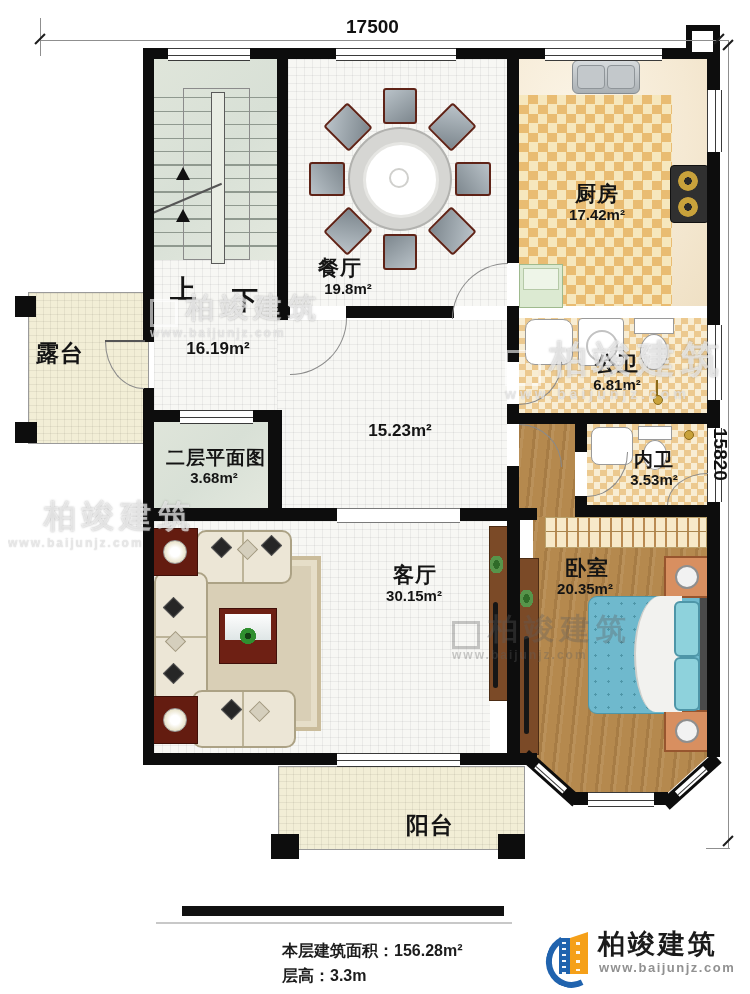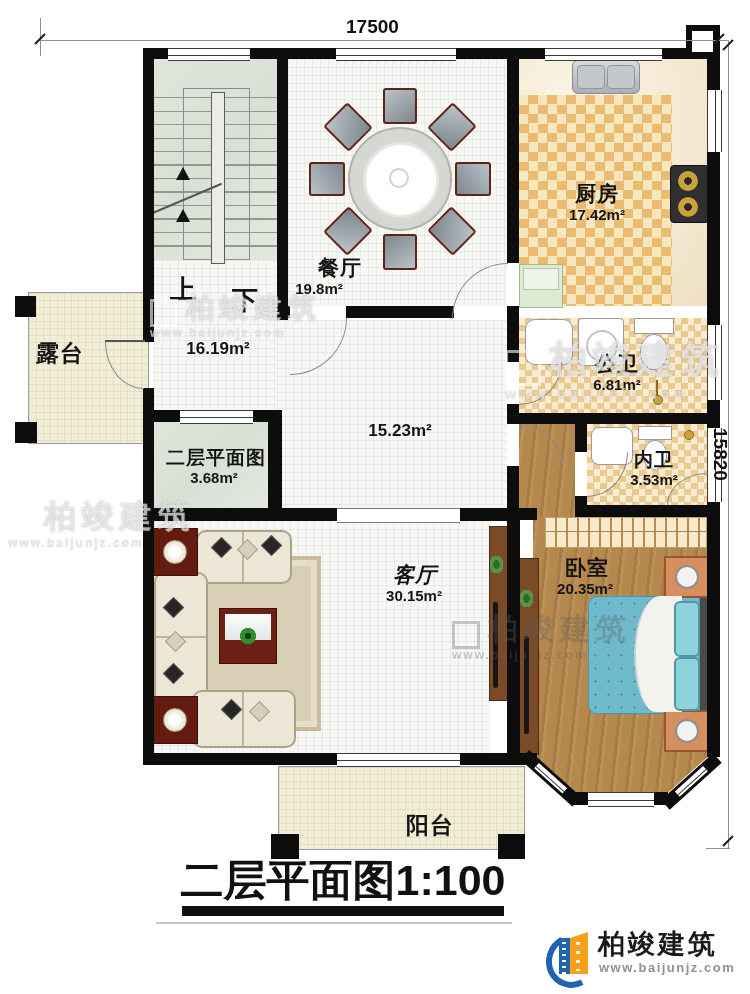--- a/index.html
+++ b/index.html
@@ -210,30 +210,30 @@
 
   <div class="arc arc-bl" style="left:105px;top:342px;width:38px;height:46px;"></div>
   <div class="abs" style="left:105px;top:340px;width:40px;height:2px;background:#555;z-index:47;"></div>
   <div class="arc arc-br" style="left:290px;top:318px;width:56px;height:56px;"></div>
   <div class="arc arc-tl" style="left:452px;top:263px;width:55px;height:55px;"></div>
   <div class="arc arc-br" style="left:519px;top:362px;width:42px;height:42px;"></div>
   <div class="arc arc-tr" style="left:519px;top:424px;width:42px;height:42px;"></div>
   <div class="arc arc-br" style="left:587px;top:452px;width:40px;height:44px;"></div>
 
   <div class="lbl name" style="left:340px;top:257px;">餐厅</div>
-  <div class="lbl area" style="left:319px;top:281px;">19.8m²</div>
+  <div class="lbl area" style="left:348px;top:281px;">19.8m²</div>
   <div class="lbl name" style="left:597px;top:183px;">厨房</div>
   <div class="lbl area" style="left:597px;top:207px;">17.42m²</div>
   <div class="lbl name" style="left:617px;top:353px;">公卫</div>
   <div class="lbl area" style="left:617px;top:377px;">6.81m²</div>
   <div class="lbl name" style="left:654px;top:450px;font-size:19px;">内卫</div>
   <div class="lbl area" style="left:654px;top:472px;">3.53m²</div>
   <div class="lbl name" style="left:587px;top:557px;">卧室</div>
   <div class="lbl area" style="left:585px;top:581px;">20.35m²</div>
-  <div class="lbl name" style="left:415px;top:564px;font-style:italic;">客厅</div>
+  <div class="lbl name" style="left:415px;top:564px;">客厅</div>
   <div class="lbl area" style="left:414px;top:588px;">30.15m²</div>
   <div class="lbl name" style="left:216px;top:448px;font-size:19px;">二层平面图</div>
   <div class="lbl area" style="left:214px;top:470px;">3.68m²</div>
   <div class="lbl area" style="left:218px;top:340px;font-size:17px;">16.19m²</div>
   <div class="lbl area" style="left:400px;top:422px;font-size:17px;">15.23m²</div>
   <div class="lbl name" style="left:60px;top:342px;font-size:23px;">露台</div>
   <div class="lbl name" style="left:430px;top:814px;font-size:23px;">阳台</div>
 
   <div class="wm" style="left:150px;top:292px;">
     <div><span class="wm-mark"></span><span class="t" style="font-size:28px;">柏竣建筑</span></div>
@@ -256,25 +256,26 @@
   <div class="dimline" style="left:40px;top:18px;width:1px;height:38px;"></div>
   <div class="tick" style="left:33px;top:38px;"></div>
   <div class="tick" style="left:712px;top:38px;"></div>
   <div class="dimtxt" style="left:346px;top:16px;">17500</div>
   <div class="dimline" style="left:728px;top:40px;width:1px;height:808px;"></div>
   <div class="tick" style="left:721px;top:44px;"></div>
   <div class="tick" style="left:721px;top:840px;"></div>
   <div class="dimline" style="left:706px;top:848px;width:24px;height:1px;"></div>
   <div class="dimtxtv dimtxt" style="left:709px;top:428px;writing-mode:vertical-rl;text-orientation:mixed;">15820</div>
 
-  <div class="abs" style="left:168px;top:852px;width:350px;text-align:center;font-weight:700;font-size:43px;color:#111;z-index:80;white-space:nowrap;">
-    <span>二层平面图</span><span>1:100</span>
-  </div>
   <div class="abs" style="left:182px;top:906px;width:322px;height:10px;background:#111;z-index:80;"></div>
   <div class="abs" style="left:156px;top:922px;width:356px;height:2px;background:#c8c8c8;z-index:80;"></div>
+  <div class="abs" style="left:282px;top:939px;font-size:16px;font-weight:700;color:#1c1c1c;z-index:80;line-height:1.55;">
+    <div><span>本层建筑面积：</span><span>156.28m²</span></div>
+    <div><span>层高：</span><span>3.3m</span></div>
+  </div>
 
   <div class="abs" style="left:544px;top:918px;width:200px;height:70px;z-index:80;">
     <div style="position:absolute;left:2px;top:12px;width:46px;height:50px;">
       <div style="position:absolute;left:0;top:4px;width:40px;height:42px;border:6px solid #2063ae;border-top-color:transparent;border-right-color:transparent;border-radius:50%;transform:rotate(18deg);"></div>
       <div style="position:absolute;left:13px;top:8px;width:11px;height:36px;background:#2063ae;background-image:repeating-linear-gradient(to bottom,rgba(255,255,255,.95) 0 2px,transparent 2px 6px);background-size:4px 100%;background-repeat:no-repeat;background-position:3px 4px;"></div>
       <div style="position:absolute;left:24px;top:2px;width:18px;height:42px;background:#f5a019;clip-path:polygon(0 14%,100% 0,100% 100%,0 100%);background-image:repeating-linear-gradient(to bottom,rgba(255,255,255,.9) 0 3px,transparent 3px 9px);background-size:4px 70%;background-repeat:no-repeat;background-position:6px 10px;"></div>
     </div>
     <div style="position:absolute;left:54px;top:8px;font-size:27px;font-weight:700;color:#1a1a1a;letter-spacing:3px;white-space:nowrap;">柏竣建筑</div>
     <div style="position:absolute;left:55px;top:42px;font-size:13px;font-weight:700;color:#919191;letter-spacing:1.5px;white-space:nowrap;">www.baijunjz.com</div>
   </div>

